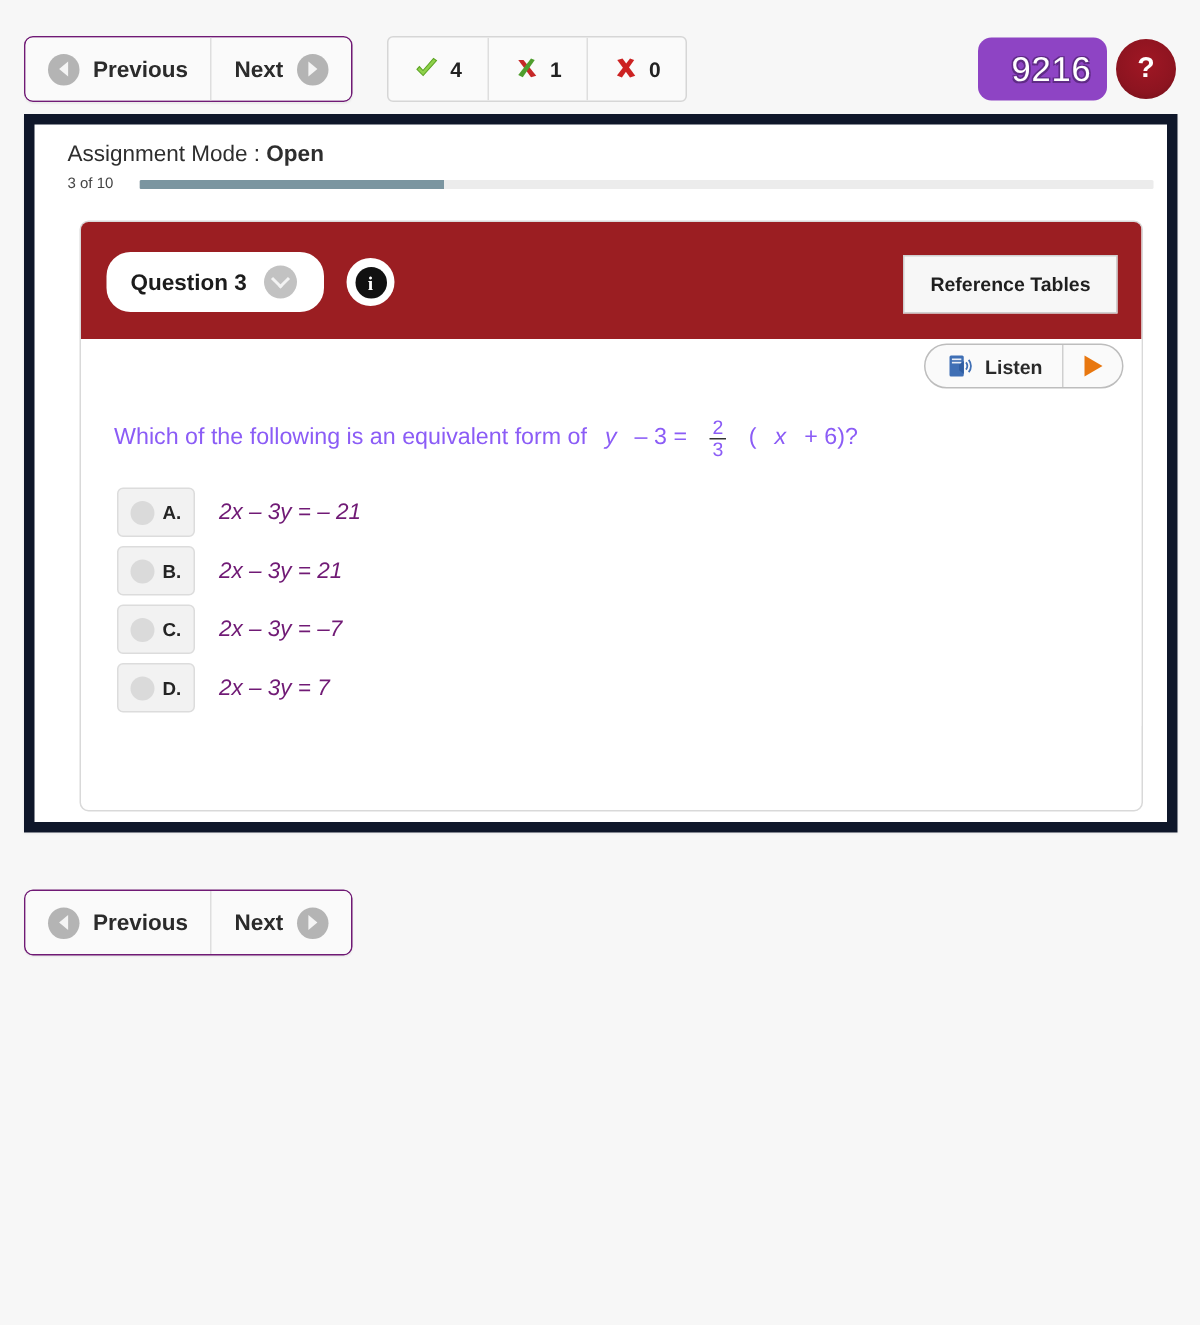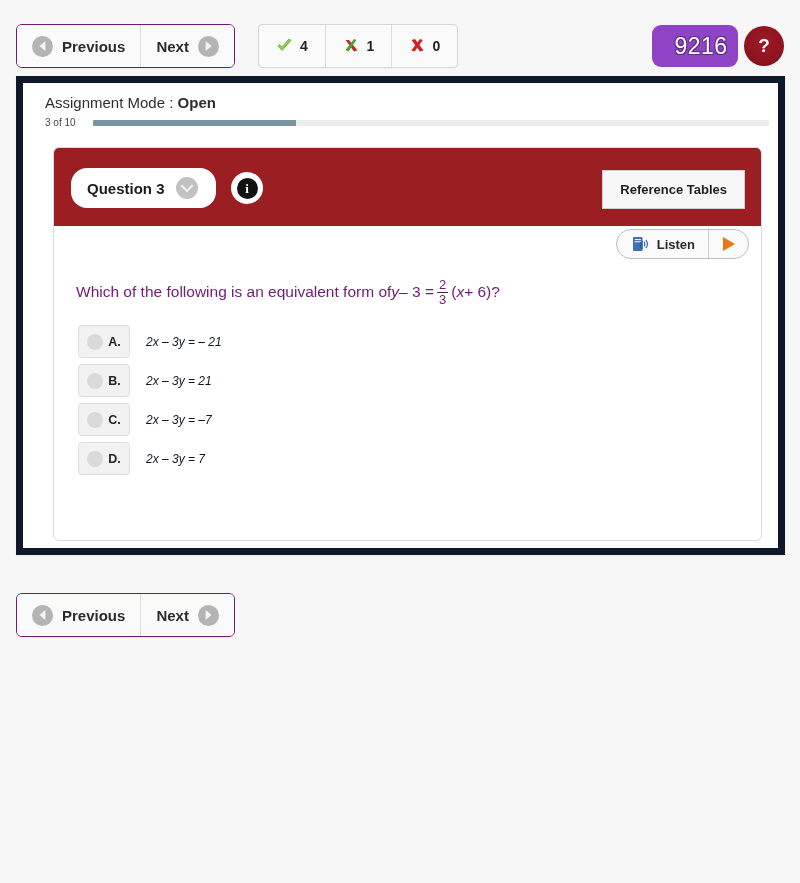--- a/index.html
+++ b/index.html
@@ -298,26 +298,26 @@
     border-bottom: 7px solid transparent;
     border-left: 12px solid #e8770f;
   }
 
   
   .qbody { position: relative; background: #fff; }
 
   .qtext {
     padding: 14px 20px 0 22px;
     font-size: 15.5px;
-    color: #701a75;
+    color: #8b5cf6;
     line-height: 1.45;
     display: flex;
     align-items: center;
     flex-wrap: wrap;
-    gap: 0;
+    gap: 12px;
   }
   .mathitalic { font-style: italic; }
   .frac {
     display: inline-flex;
     flex-direction: column;
     align-items: center;
     vertical-align: middle;
     margin: 0 3px;
     font-size: 13px;
     line-height: 1.05;
@@ -351,22 +351,22 @@
     border-radius: 50%;
     background: #dadada;
     flex: none;
   }
   .choice-letter {
     font-size: 12.5px;
     font-weight: bold;
     color: #242424;
   }
   .choice-text {
-    font-size: 12px;
-    color: #0f172a;
+    font-size: 15px;
+    color: #701a75;
   }
 </style>
 </head>
 <body>
 
 <div class="page">
 
   <div class="toolbar">
 
     <div class="navgroup top">

